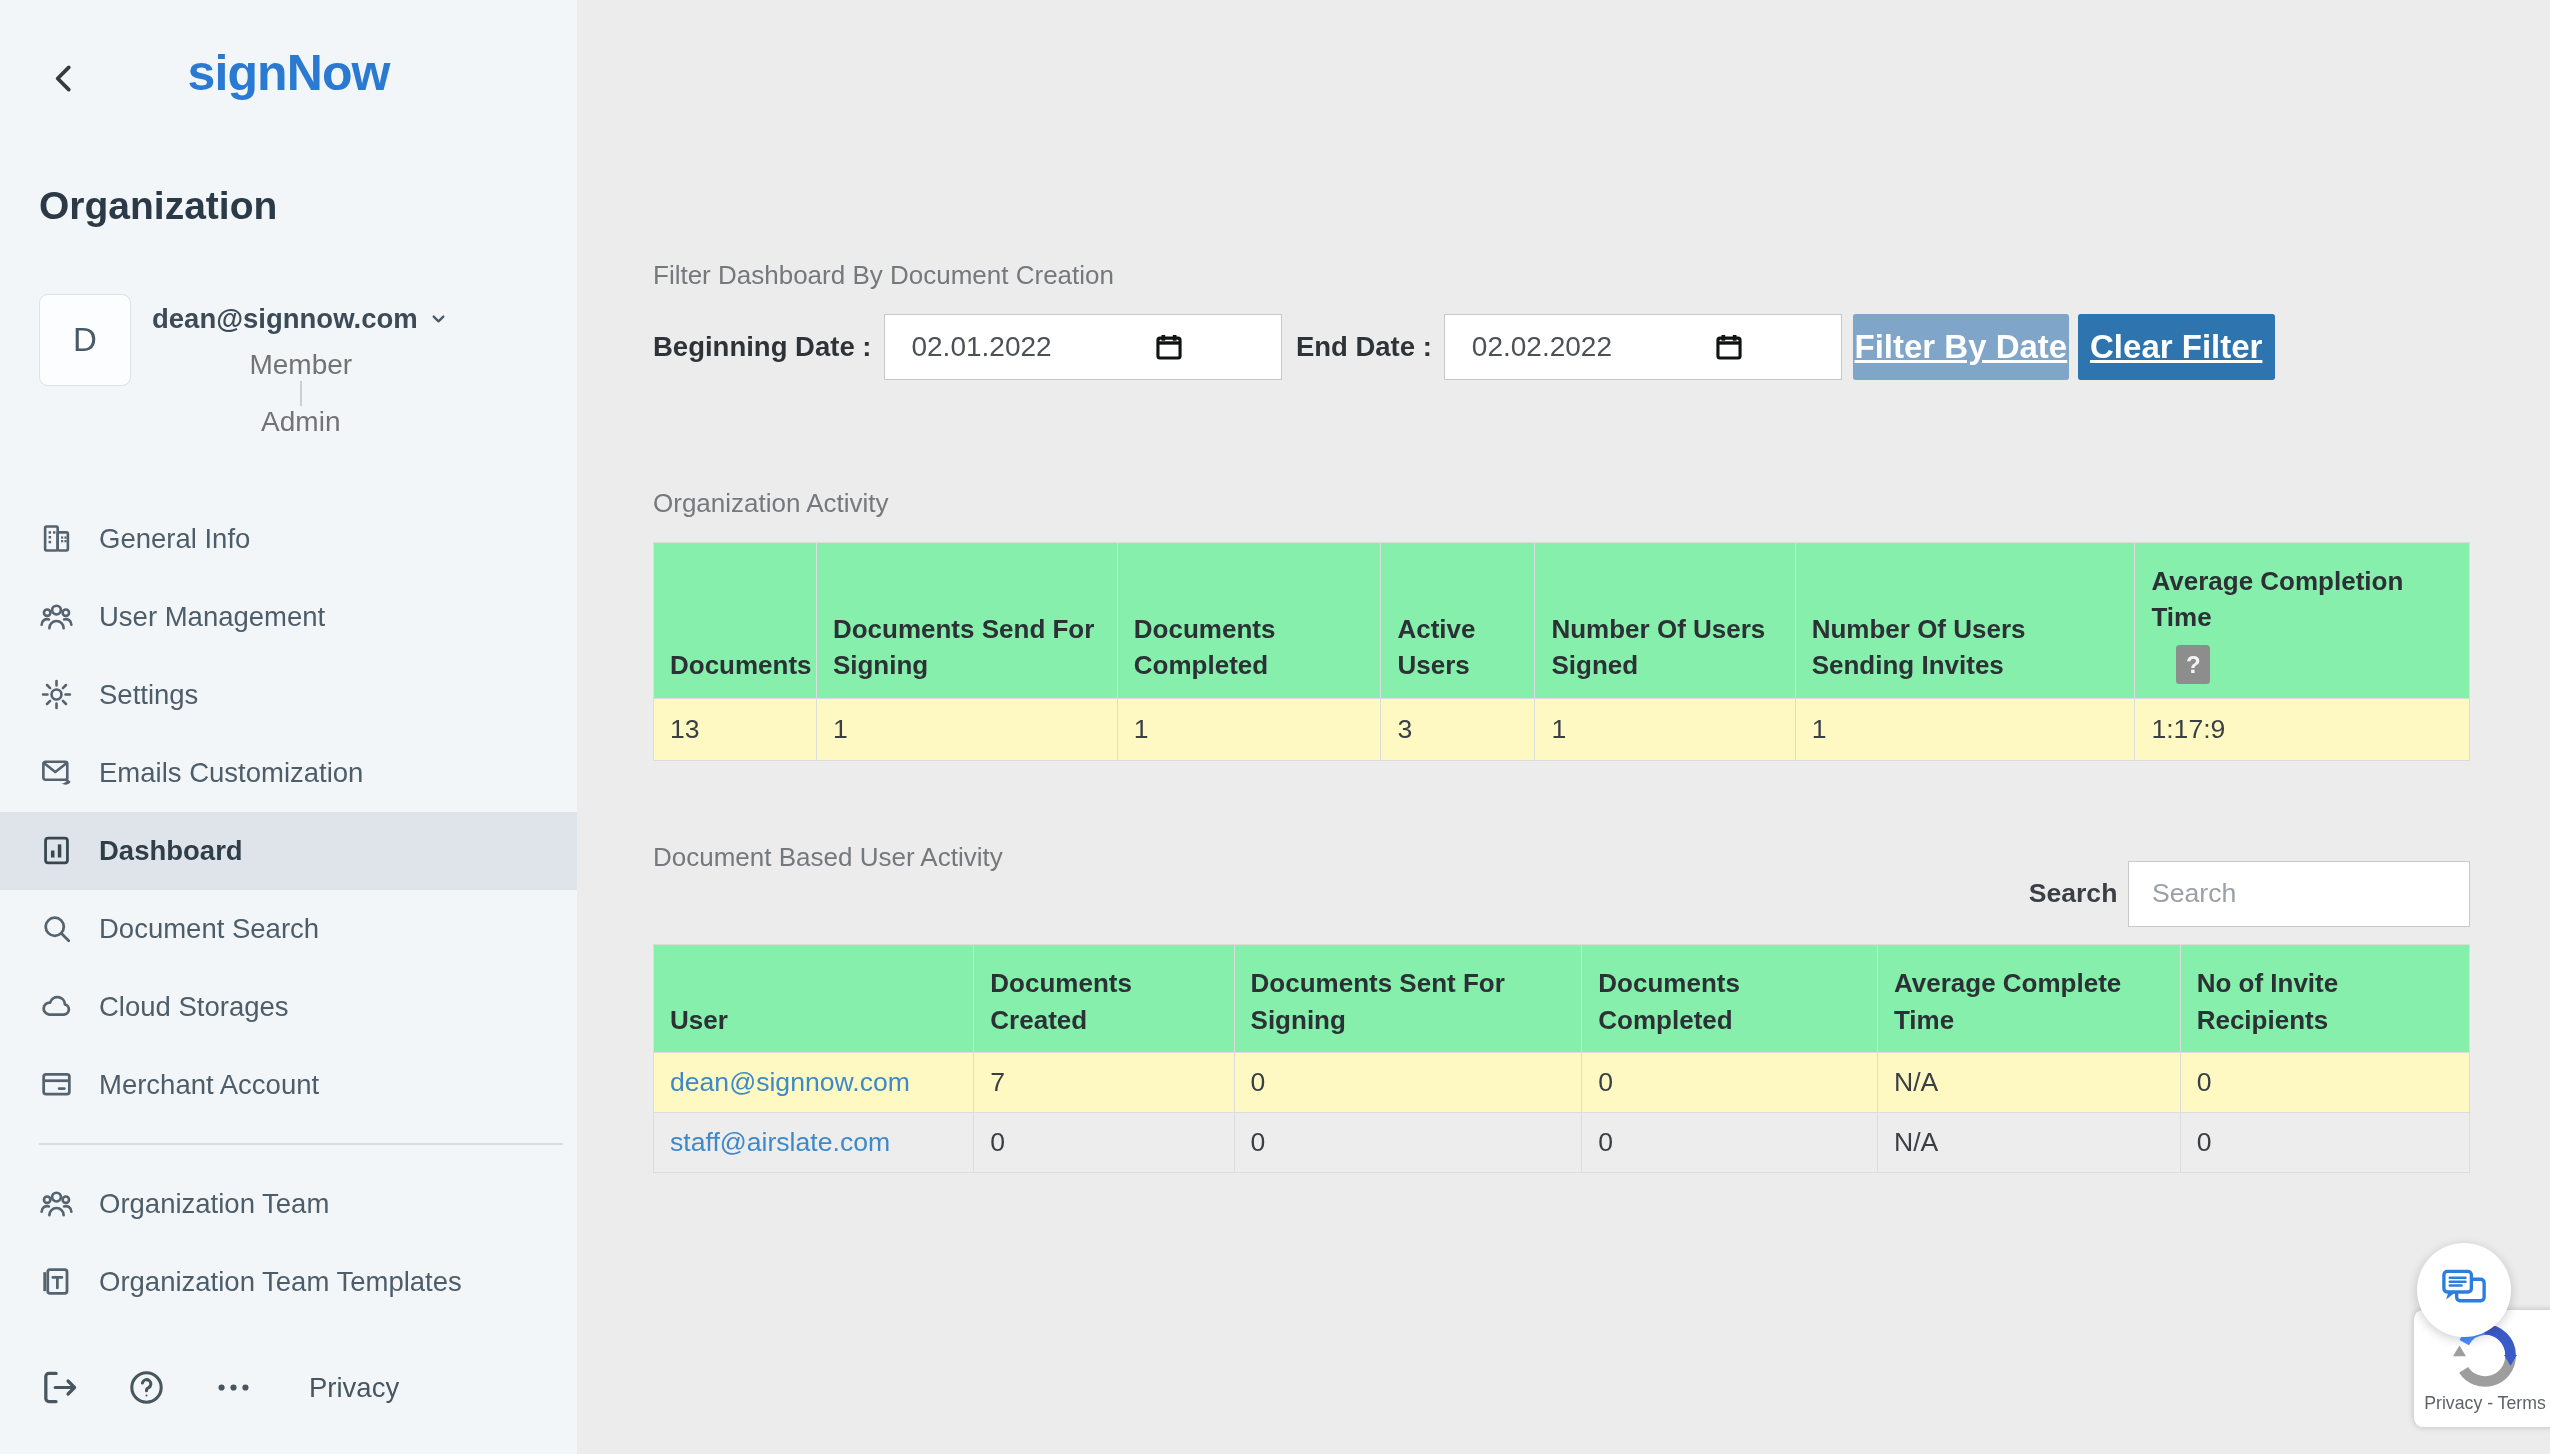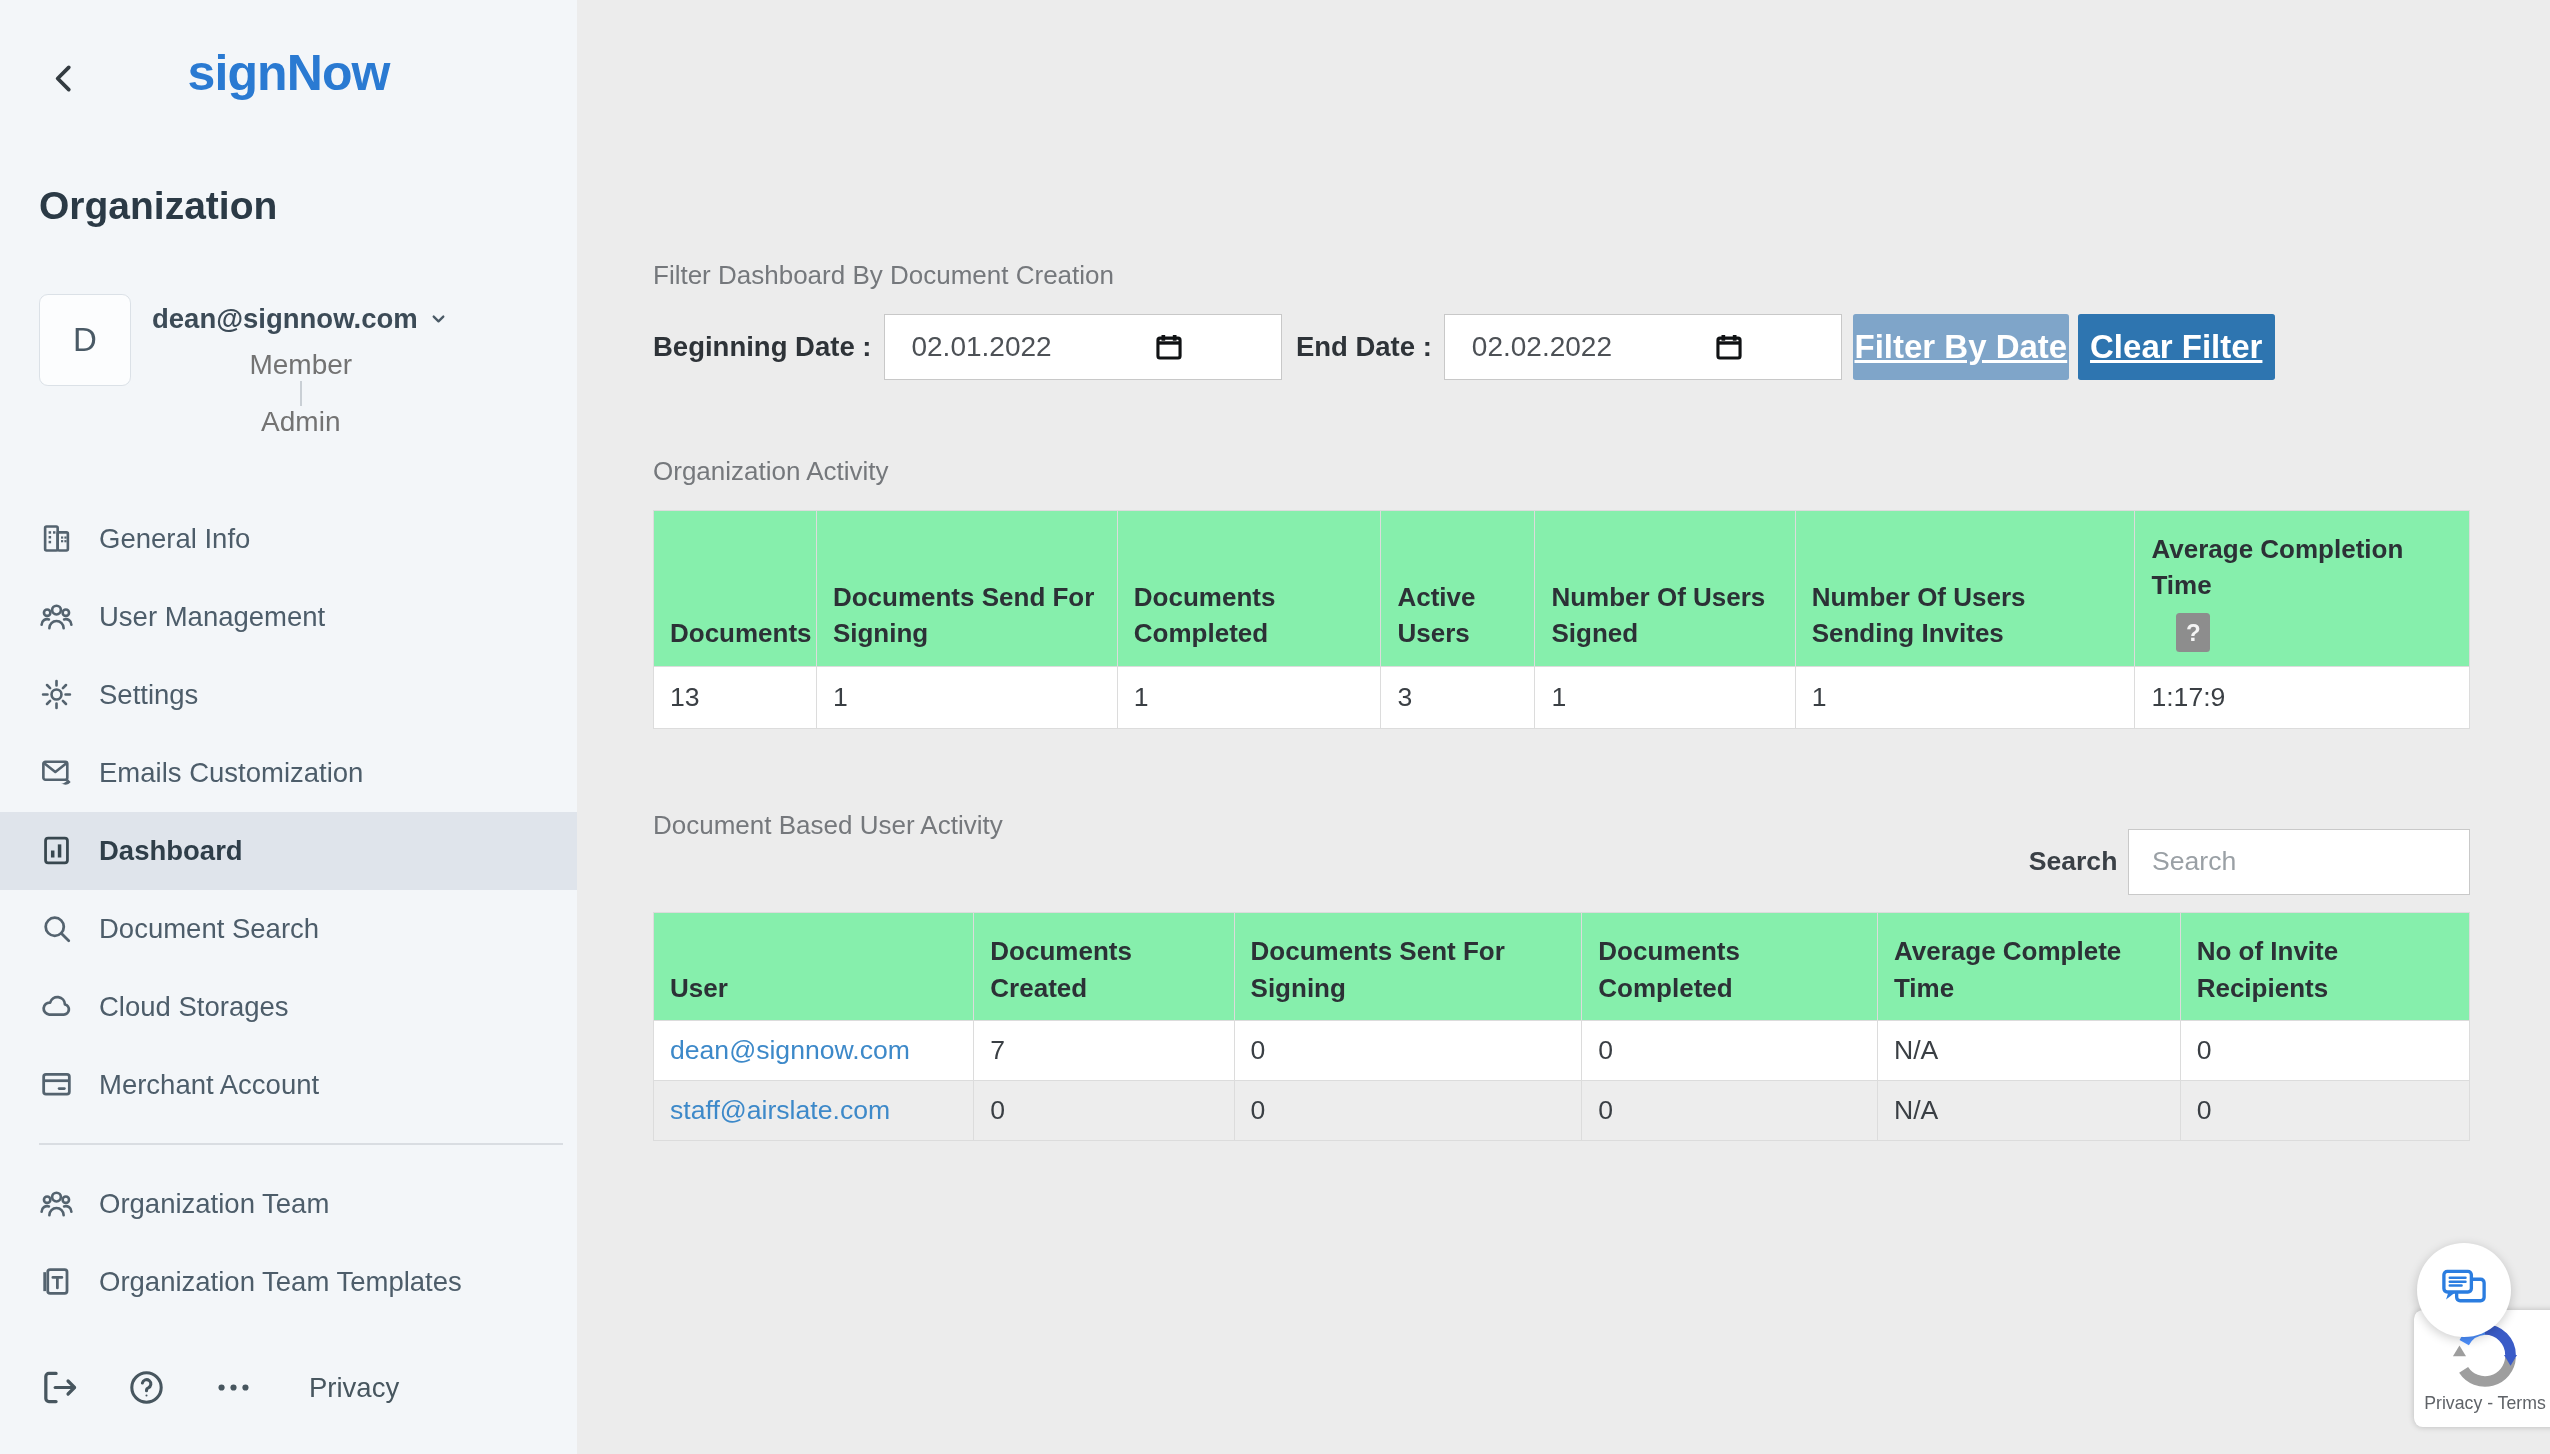--- a/index.html
+++ b/index.html
@@ -70,30 +70,30 @@
   }
   .cal-icon { position:absolute; left:267px; top:15px; width:34px; height:35px; cursor:pointer; }
   .cal-icon svg { width:100%; height:100%; }
   .end-label { margin-left:14px; }
   .btn {
     height:66px; border:none; color:#fff; font-size:33px; font-weight:600;
     font-family:"Liberation Sans", sans-serif; border-radius:2.7px; cursor:pointer;text-decoration:underline;
   }
   .btn-filter { margin-left:10.6px; width:216px; background:#7fa5c9; }
   .btn-clear { margin-left:8.9px; width:197px; background:#2e75b0; }
-  .org-activity-heading { margin-top:76px; }
+  .org-activity-heading { margin-top:108px; }
   table { width:100%; border-collapse:collapse; table-layout:fixed; }
   .tbl { margin-top:23px; }
   th {
     background:#86efac; vertical-align:bottom; text-align:left;
     padding:20px 16px 14px 16px; font-size:26px; font-weight:700; color:#2c3136;
     line-height:1.4; border:1.8px solid #dcdcdc;
   }
   td {
-    background:#ffffff; height:62px; padding:0 16px; font-size:26.6px; color:#3a3f44;
+    background:#fef9c3; height:62px; padding:0 16px; font-size:26.6px; color:#3a3f44;
     border:1.8px solid #dcdcdc;
   }
   .tbl2 td { height:60px; }
   .tbl2 tr.alt td { background:#ededed; }
   .qbadge {
     display:inline-block; min-width:34px; height:39px; line-height:39px;
     background:#8d8d8d; color:#f4f4f4; text-align:center; font-size:24px;
     font-weight:700; border-radius:3.5px; margin:8.9px 0 0 25px; cursor:pointer;
   }
   .dbua-row { margin-top:81px; display:flex; justify-content:space-between; align-items:flex-start; }

